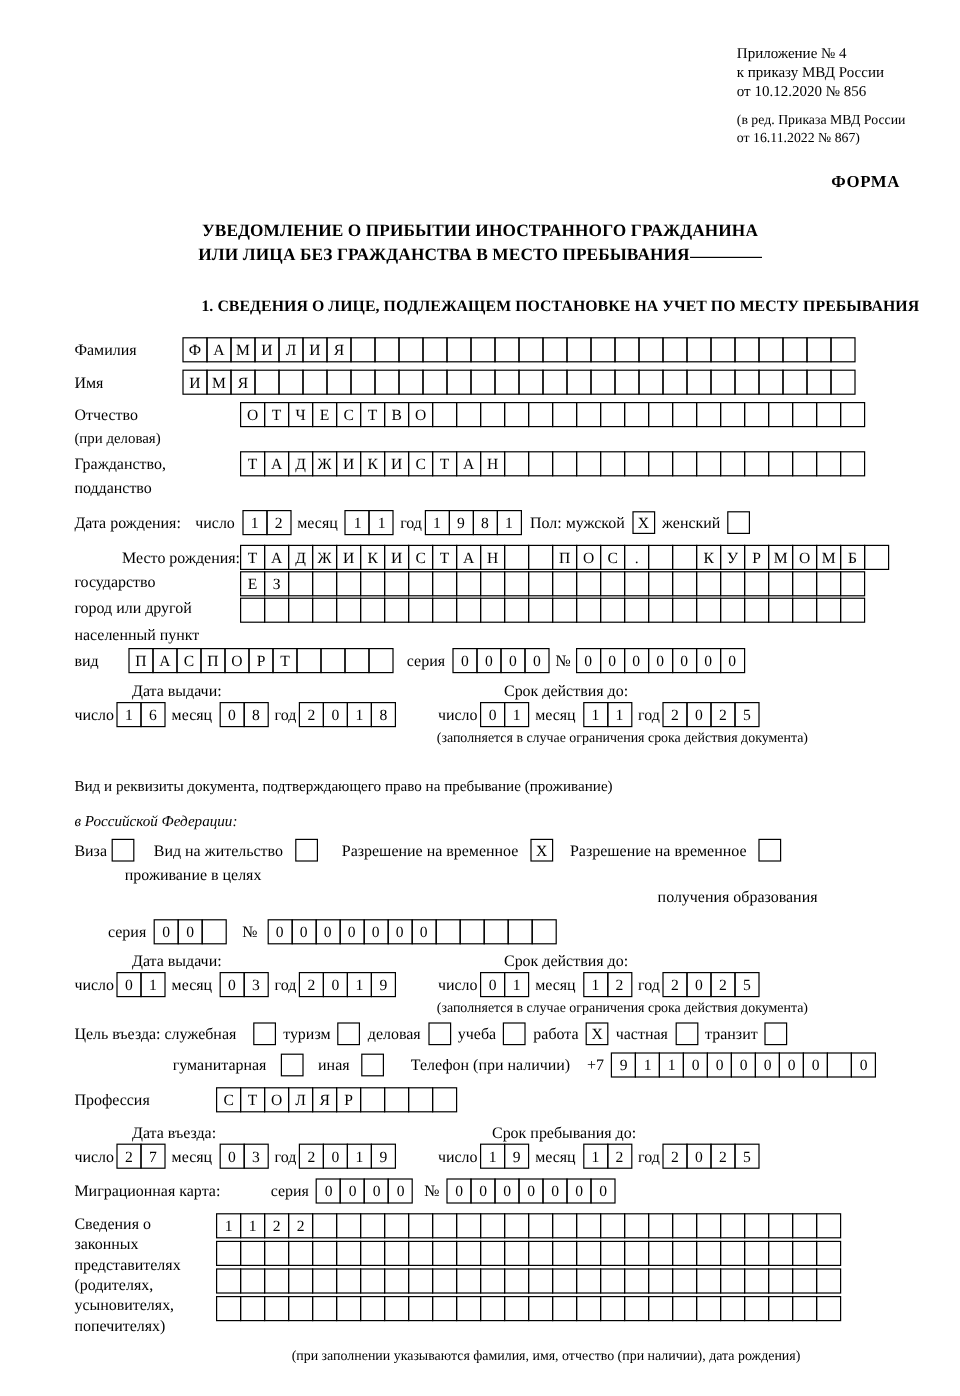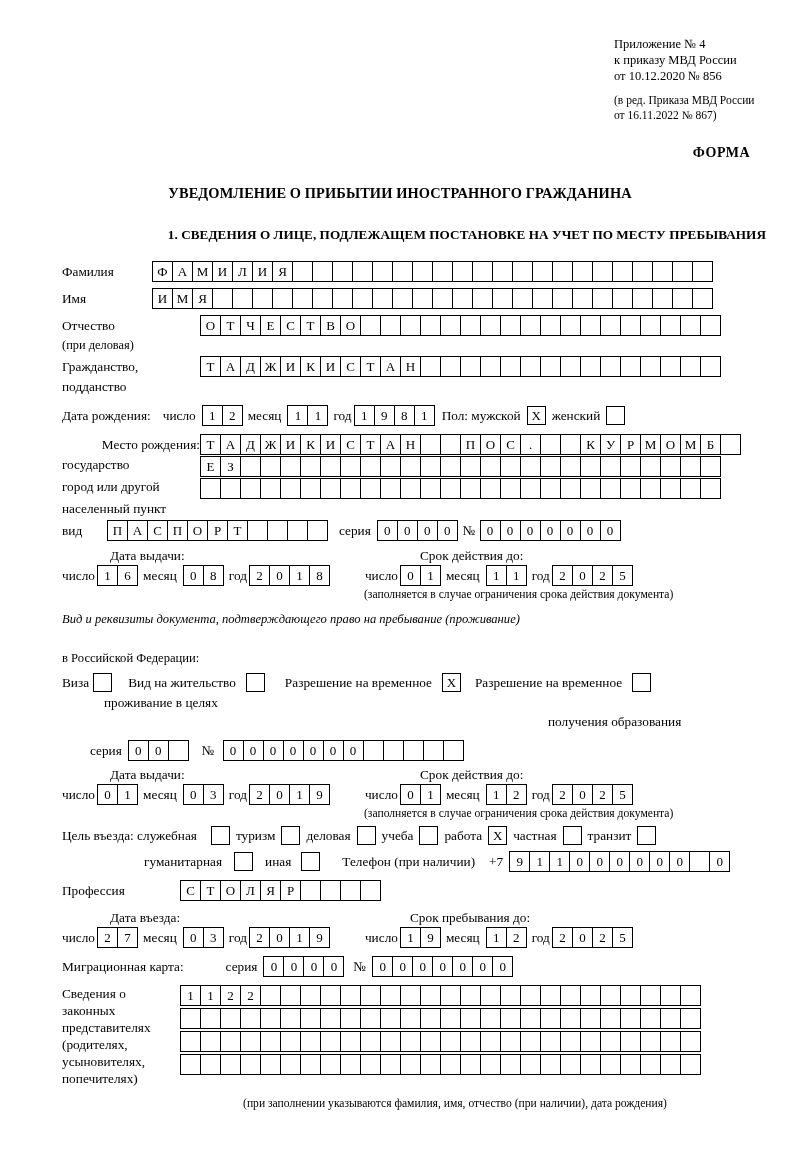--- a/index.html
+++ b/index.html
@@ -56,20 +56,21 @@
     <div class="grp2">
       <div>(в ред. Приказа МВД России</div>
       <div>от 16.11.2022 № 867)</div>
     </div>
   </div>
 
   <div class="forma">ФОРМА</div>
 
   <div class="title">
     <div>УВЕДОМЛЕНИЕ О ПРИБЫТИИ ИНОСТРАННОГО ГРАЖДАНИНА</div>
+    <div><span>ИЛИ ЛИЦА БЕЗ ГРАЖДАНСТВА В МЕСТО ПРЕБЫВАНИЯ</span><span class="ul"></span></div>
   </div>
 
   <div class="sect">1. СВЕДЕНИЯ О ЛИЦЕ, ПОДЛЕЖАЩЕМ ПОСТАНОВКЕ НА УЧЕТ ПО МЕСТУ ПРЕБЫВАНИЯ</div>
 
   <div class="line" style="margin-top:18px;">
     <div class="lbl w" style="padding-left:28px;width:90px;">Фамилия</div>
     <div class="boxes">
         <div class="bx">Ф</div>
         <div class="bx">А</div>
         <div class="bx">М</div>
@@ -398,22 +399,22 @@
     <div class="boxes" style="margin-left:2px;">
         <div class="bx">2</div>
         <div class="bx">0</div>
         <div class="bx">2</div>
         <div class="bx">5</div>
       </div>
   </div>
 
   <div class="note" style="padding-left:330px;margin-top:2px;">(заполняется в случае ограничения срока действия документа)</div>
 
-  <div class="lbl" style="padding-left:28px;margin-top:10px;font-size:12.6px;font-style:italic;">Вид и реквизиты документа, подтверждающего право на пребывание (проживание)</div>
-  <div class="lbl" style="padding-left:28px;margin-top:22px;font-size:12.6px;">в Российской Федерации:</div>
+  <div class="lbl" style="padding-left:28px;margin-top:26px;font-size:12.6px;">Вид и реквизиты документа, подтверждающего право на пребывание (проживание)</div>
+  <div class="lbl" style="padding-left:28px;margin-top:12px;font-size:12.6px;font-style:italic;">в Российской Федерации:</div>
 
   <div class="line" style="margin-top:6px;">
     <div class="lbl" style="padding-left:28px;">Виза</div>
     <div class="chk" style="margin-left:4px;"></div>
     <div class="lbl" style="margin-left:16px;">Вид на жительство</div>
     <div class="chk" style="margin-left:10px;"></div>
     <div class="lbl" style="margin-left:20px;">Разрешение на временное</div>
     <div class="chk" style="margin-left:10px;">X</div>
     <div class="lbl" style="margin-left:14px;">Разрешение на временное</div>
     <div class="chk" style="margin-left:10px;"></div>

